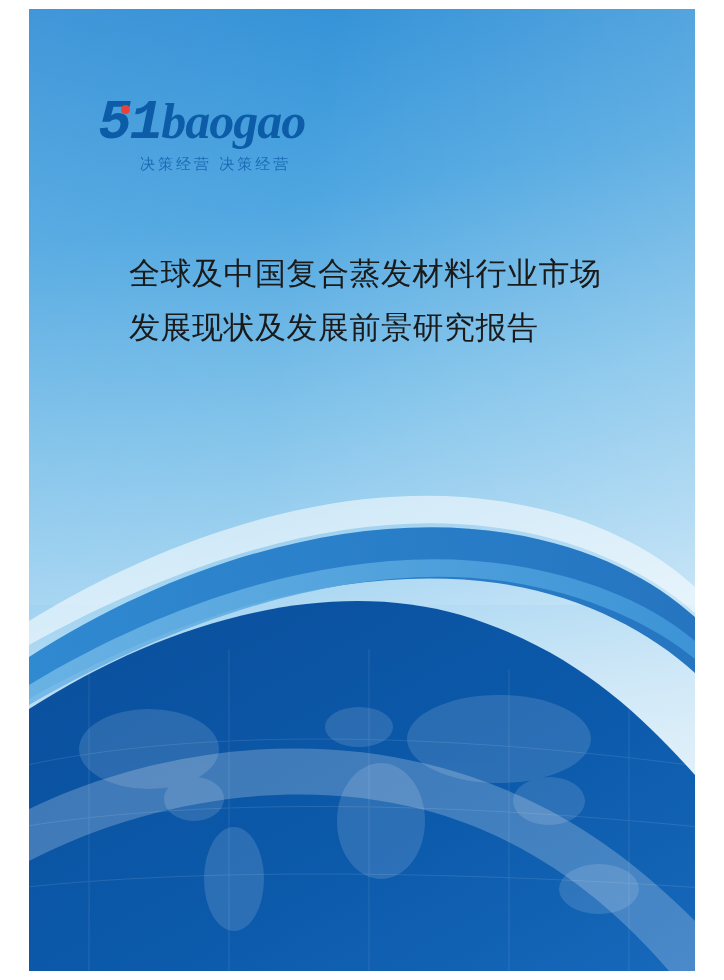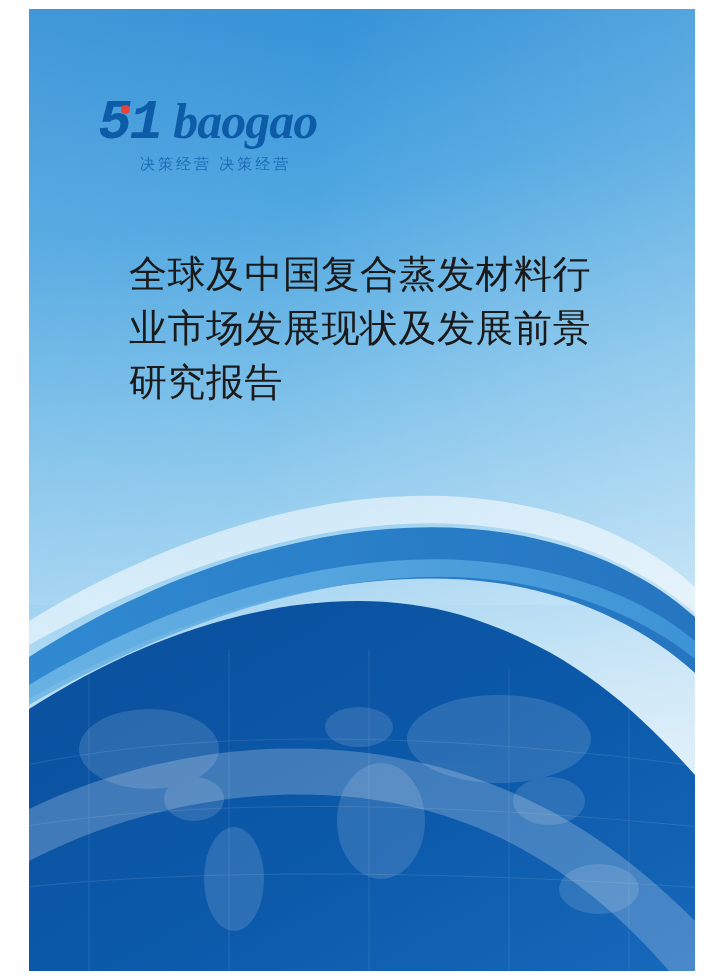--- a/index.html
+++ b/index.html
@@ -72,37 +72,37 @@
     left: 23px;
     top: 12px;
   }
   .logo-word {
     font-family: "Liberation Serif", serif;
     font-style: italic;
     font-weight: bold;
     font-size: 50px;
     color: #0d5ca8;
     letter-spacing: -1px;
-    margin-left: 12px;
+    margin-left: 0;
   }
   .logo-sub {
     margin-top: 6px;
     margin-left: 42px;
     font-size: 15px;
     color: #1b6bb5;
     letter-spacing: 3px;
     white-space: nowrap;
   }
   
   .title {
     position: absolute;
     left: 100px;
     top: 238px;
     width: 500px;
-    font-size: 38px;
+    font-size: 31px;
     line-height: 54px;
     color: #1a1a1a;
     font-weight: normal;
     letter-spacing: 0.5px;
   }
 </style>
 </head>
 <body>
 
 <div class="page">

